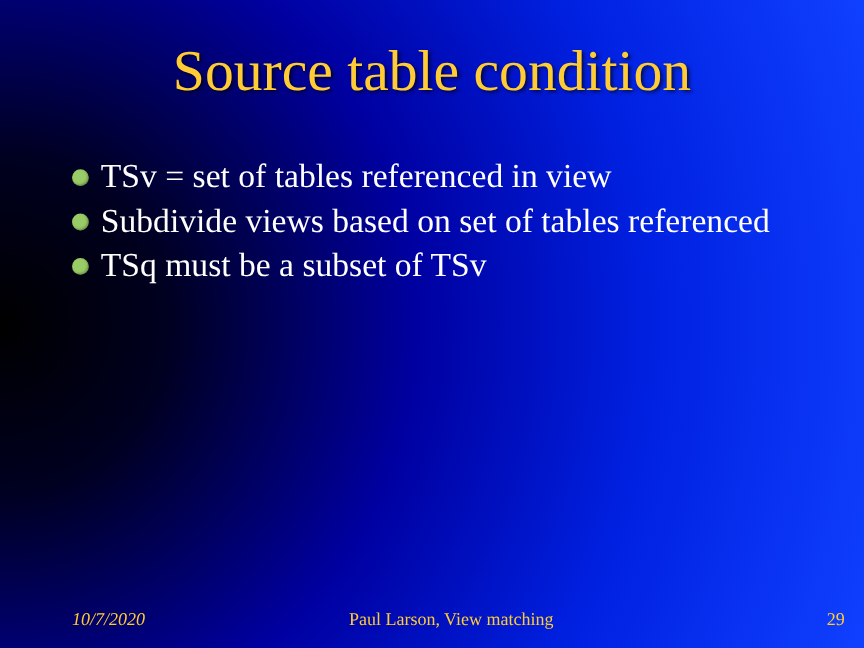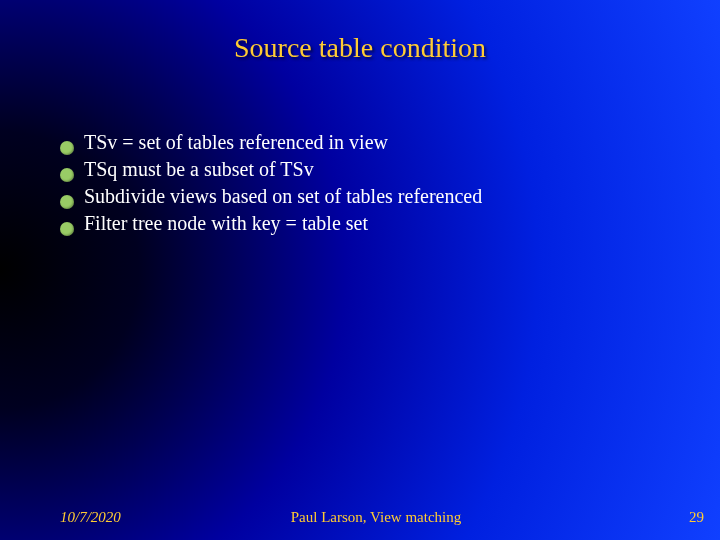--- a/index.html
+++ b/index.html
@@ -17,31 +17,31 @@
     background: radial-gradient(circle at 0% 50%, #000000 0%, #000020 18%, #0000a0 45%, #0020e0 70%, #1040ff 100%);
     box-sizing: border-box;
   }
   .title {
     position: absolute;
     top: 32px;
     left: 0;
     width: 100%;
     text-align: center;
     color: #ffcc33;
-    font-size: 28px;
+    font-size: 48px;
     font-weight: normal;
     text-shadow: 2px 2px 3px rgba(0,0,0,0.6);
   }
   .body {
     position: absolute;
     top: 130px;
     left: 60px;
     right: 60px;
     color: #ffffff;
-    font-size: 20px;
+    font-size: 28px;
     line-height: 1.25;
   }
   .bullet-row {
     display: flex;
     align-items: flex-start;
     margin-bottom: 2px;
   }
   .bullet-icon {
     flex: 0 0 auto;
     width: 14px;
@@ -91,29 +91,25 @@
 
   <div class="title">Source table condition</div>
 
   <div class="body">
     <div class="bullet-row">
       <span class="bullet-icon"></span>
       <span class="bullet-text">TSv = set of tables referenced in view</span>
     </div>
     <div class="bullet-row">
       <span class="bullet-icon"></span>
-      <span class="bullet-text">TSq must be a subset of TSv</span>
-    </div>
-    <div class="bullet-row">
-      <span class="bullet-icon"></span>
       <span class="bullet-text">Subdivide views based on set of tables referenced</span>
     </div>
     <div class="bullet-row">
       <span class="bullet-icon"></span>
-      <span class="bullet-text">Filter tree node with key = table set</span>
+      <span class="bullet-text">TSq must be a subset of TSv</span>
     </div>
   </div>
 
   <div class="footer">
     <span class="footer-left">10/7/2020</span>
     <span class="footer-center">Paul Larson, View matching</span>
     <span class="footer-right">29</span>
   </div>
 
 </div>

